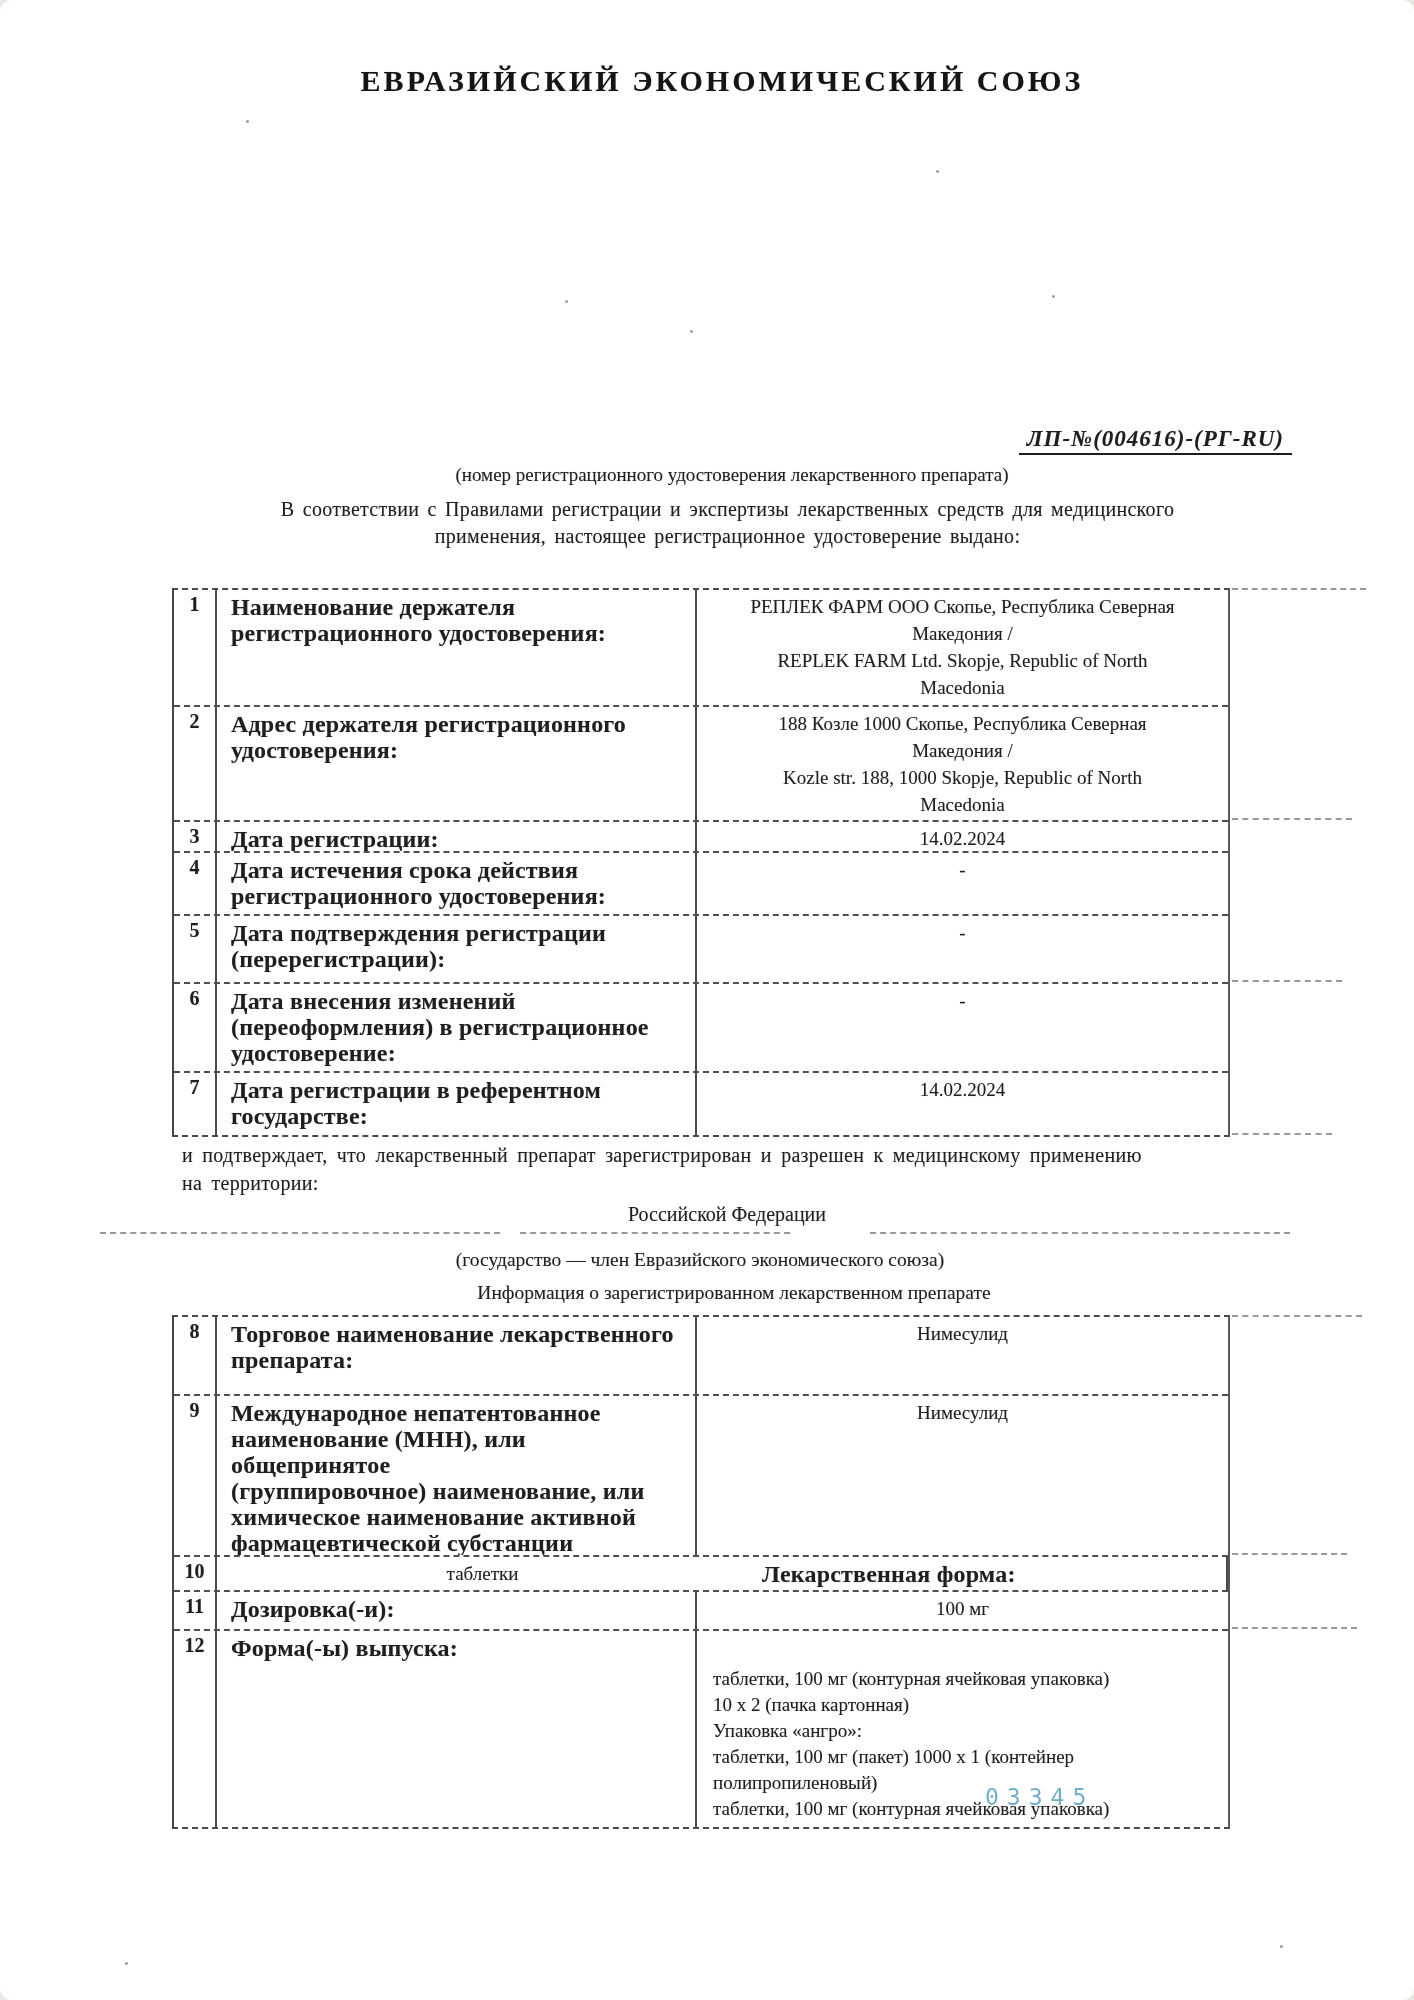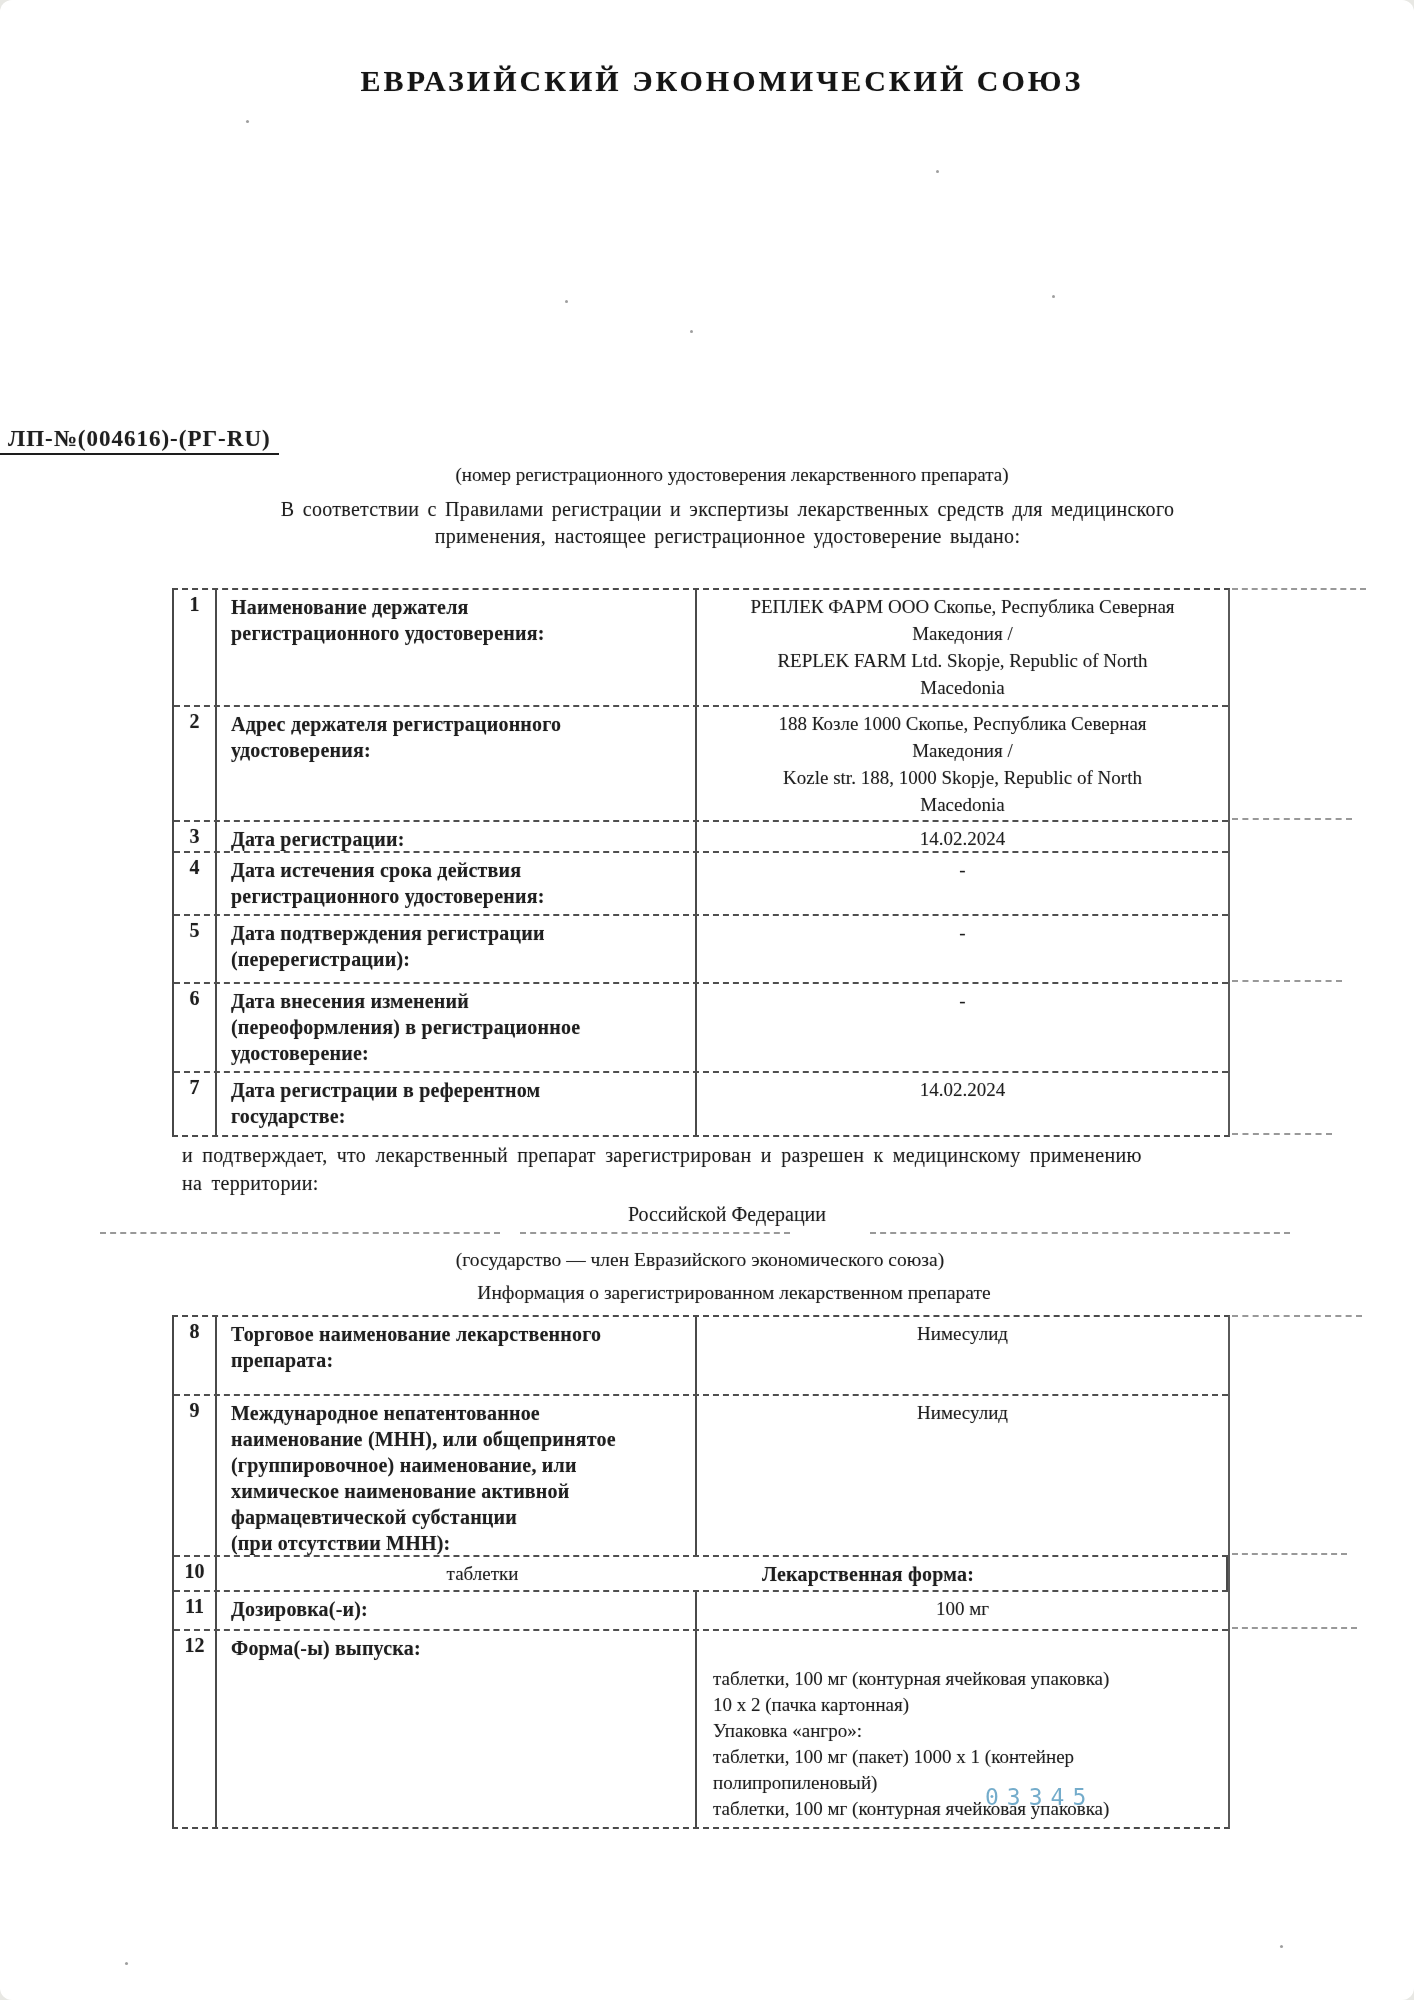--- a/index.html
+++ b/index.html
@@ -11,21 +11,21 @@
     text-shadow:0 0 1px rgba(25,25,25,0.30);
     border-radius:12px;
   }
   .abs { position:absolute; }
 
   .doc-title {
     top:64px; left:0; width:1444px; text-align:center;
     font-size:30px; font-weight:bold; letter-spacing:3px;
     color:#151515;
   }
-  .regnum-wrap { top:426px; left:0; width:1292px; text-align:left; }
+  .regnum-wrap { top:426px; left:0; width:1292px; text-align:right;font-style:italic; }
   .regnum {
     display:inline-block; font-size:23px; font-weight:bold; letter-spacing:1px;
     border-bottom:2.5px solid #1d1d1d; padding:0 8px 1px;
   }
   .regnum-caption { top:464px; left:25px; width:1414px; text-align:center; font-size:19px; }
   .intro {
     top:496px; left:170px; width:1115px; text-align:center;
     font-size:20px; line-height:27px; white-space:pre-line; letter-spacing:0.3px; word-spacing:3px;
   }
 
@@ -38,21 +38,21 @@
   }
   .tr { display:flex; border-top:2px dashed #4f4f4f; box-sizing:border-box; }
   .tr:first-child { border-top:none; }
   .td { box-sizing:border-box; overflow:hidden; }
   .td.num {
     width:43px; flex:0 0 43px; border-right:2px solid #4a4a4a;
     font-weight:bold; font-size:20px; text-align:center; padding-top:3px;
   }
   .td.label {
     width:480px; flex:0 0 480px; border-right:2px solid #4a4a4a;
-    font-weight:bold; font-size:20px; line-height:26px;
+    font-weight:bold; font-size:24px; line-height:26px;
     padding:4px 10px 0 14px; white-space:pre-line; letter-spacing:0.2px;
   }
   .td.value {
     flex:1; font-size:19px; line-height:27px; text-align:center;
     padding:3px 10px 0; white-space:pre-line;
   }
   .td.value.left { text-align:left; padding:9px 6px 0 16px; line-height:26px; }
 
   .confirmation {
     top:1141px; left:182px; width:1080px;

